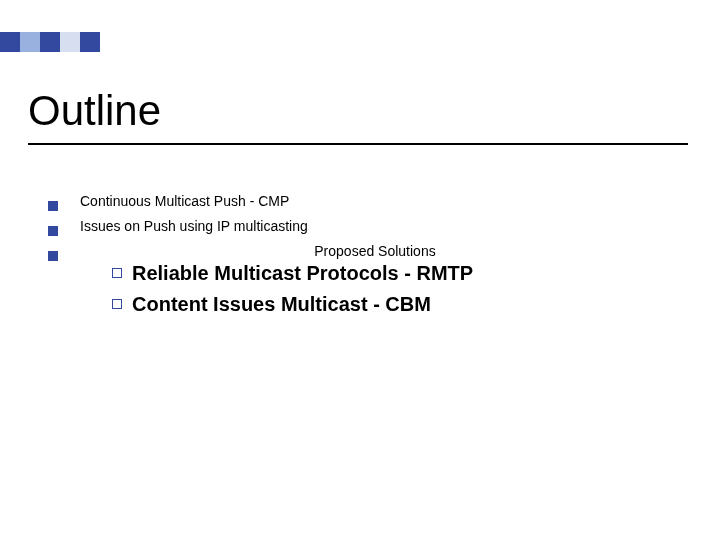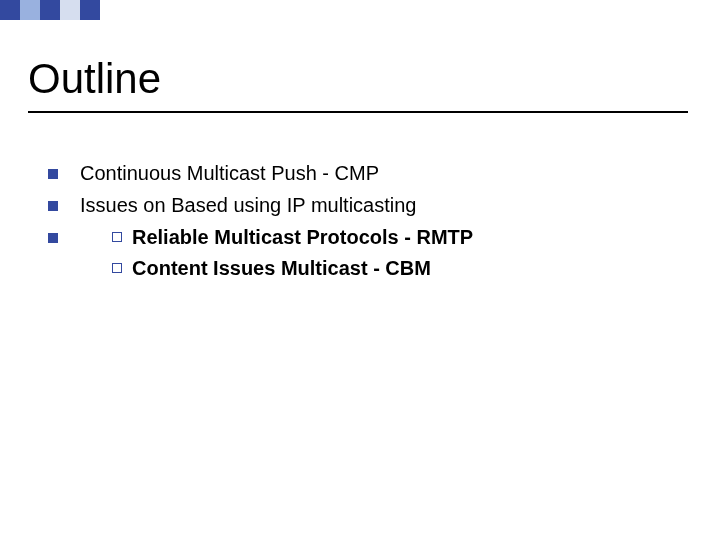--- a/index.html
+++ b/index.html
@@ -10,20 +10,21 @@
     background: #ffffff;
     font-family: Arial, Helvetica, sans-serif;
     color: #000;
     overflow: hidden;
   }
   .slide {
     position: relative;
     width: 720px;
     height: 400px;
     box-sizing: border-box;
+    margin-top: 32px;
   }
   .accent-top {
     position: absolute;
     top: 0;
     left: 0;
     width: 100px;
     height: 20px;
     display: flex;
   }
   .accent-square {
@@ -63,21 +64,21 @@
   }
   .l1-bullet {
     width: 10px;
     height: 10px;
     background: #33499f;
     flex: 0 0 auto;
     margin-top: 9px;
     margin-right: 22px;
   }
   .l1-text {
-    font-size: 20px;
+    font-size: 14px;
     line-height: 1.3;
     text-align: center;
   }
   .l2-container {
     margin-left: 32px;
     font-weight: bold;
   }
   .l2 {
     display: flex;
     align-items: flex-start;
@@ -117,26 +118,27 @@
 
   <div class="body-area">
 
     <div class="l1">
       <div class="l1-bullet"></div>
       <div class="l1-text">Continuous Multicast Push - CMP</div>
     </div>
 
     <div class="l1">
       <div class="l1-bullet"></div>
-      <div class="l1-text">Issues on Based using IP multicasting</div>
+      <div class="l1-text">Issues on Push using IP multicasting</div>
     </div>
 
     <div class="l1">
       <div class="l1-bullet"></div>
       <div style="flex:1">
+        <div class="l1-text">Proposed Solutions</div>
         <div class="l2-container">
           <div class="l2">
             <div class="l2-bullet"></div>
             <div class="l2-text">Reliable Multicast Protocols - RMTP</div>
           </div>
           <div class="l2">
             <div class="l2-bullet"></div>
             <div class="l2-text">Content Issues Multicast - CBM</div>
           </div>
         </div>

